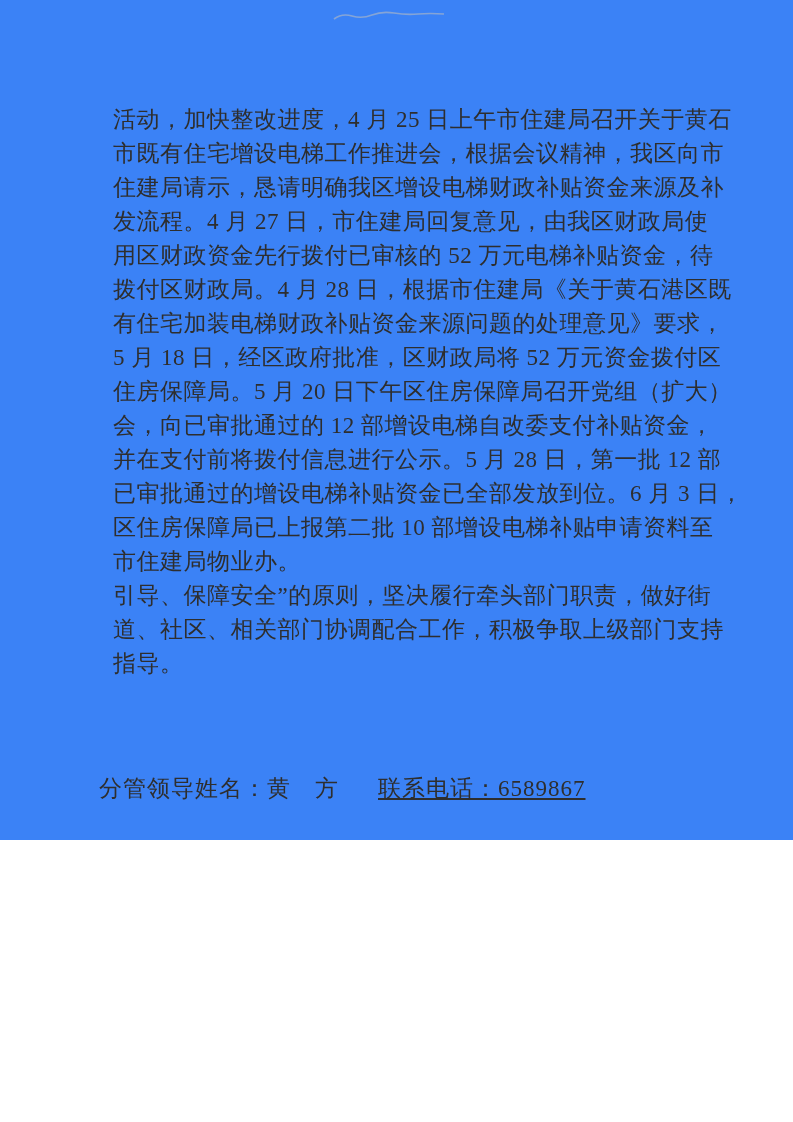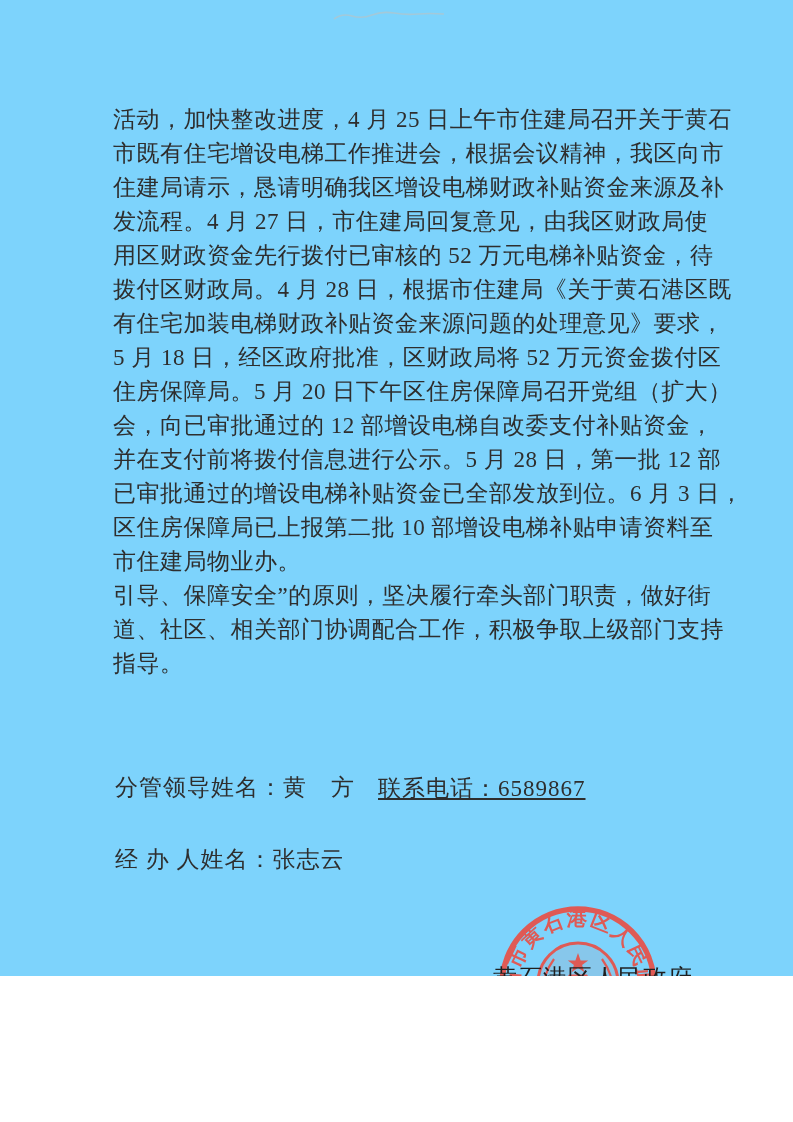--- a/index.html
+++ b/index.html
@@ -1,20 +1,20 @@
 <!DOCTYPE html>
 <html><head>
 <meta charset="utf-8">
 <style>
   html, body { margin: 0; padding: 0; background: #ffffff; }
   .page {
     position: relative;
     width: 793px;
-    height: 976px;
-    background: #7dd3fc;
+    height: 840px;
+    background: #3b82f6;
     overflow: hidden;
     font-family: "Liberation Serif", "DejaVu Serif", serif;
     color: #2b2b2b;
   }
   
   .smudge { position: absolute; left: 330px; top: 6px; opacity: 0.55; }
 
   
   .body-text {
     position: absolute;
@@ -39,21 +39,21 @@
   
   .contact-name, .contact-phone {
     position: absolute;
     height: 30px;
     line-height: 30px;
     font-size: 23px;
     letter-spacing: 1px;
     color: #2e2e2e;
     white-space: nowrap;
   }
-  .c-row1.contact-name  { left: 115px; top: 774px; font-family: Liberation Mono, monospace; }
+  .c-row1.contact-name  { left: 99px; top: 774px; }
   .c-row1.contact-phone { left: 378px; top: 774px; text-decoration: underline; }
   .c-row2.contact-name  { left: 115px; top: 845px; }
   .c-row2.contact-phone { left: 378px; top: 845px; }
 
   
   .seal {
     position: absolute;
     left: 493px;
     top: 900px;
     width: 170px;

